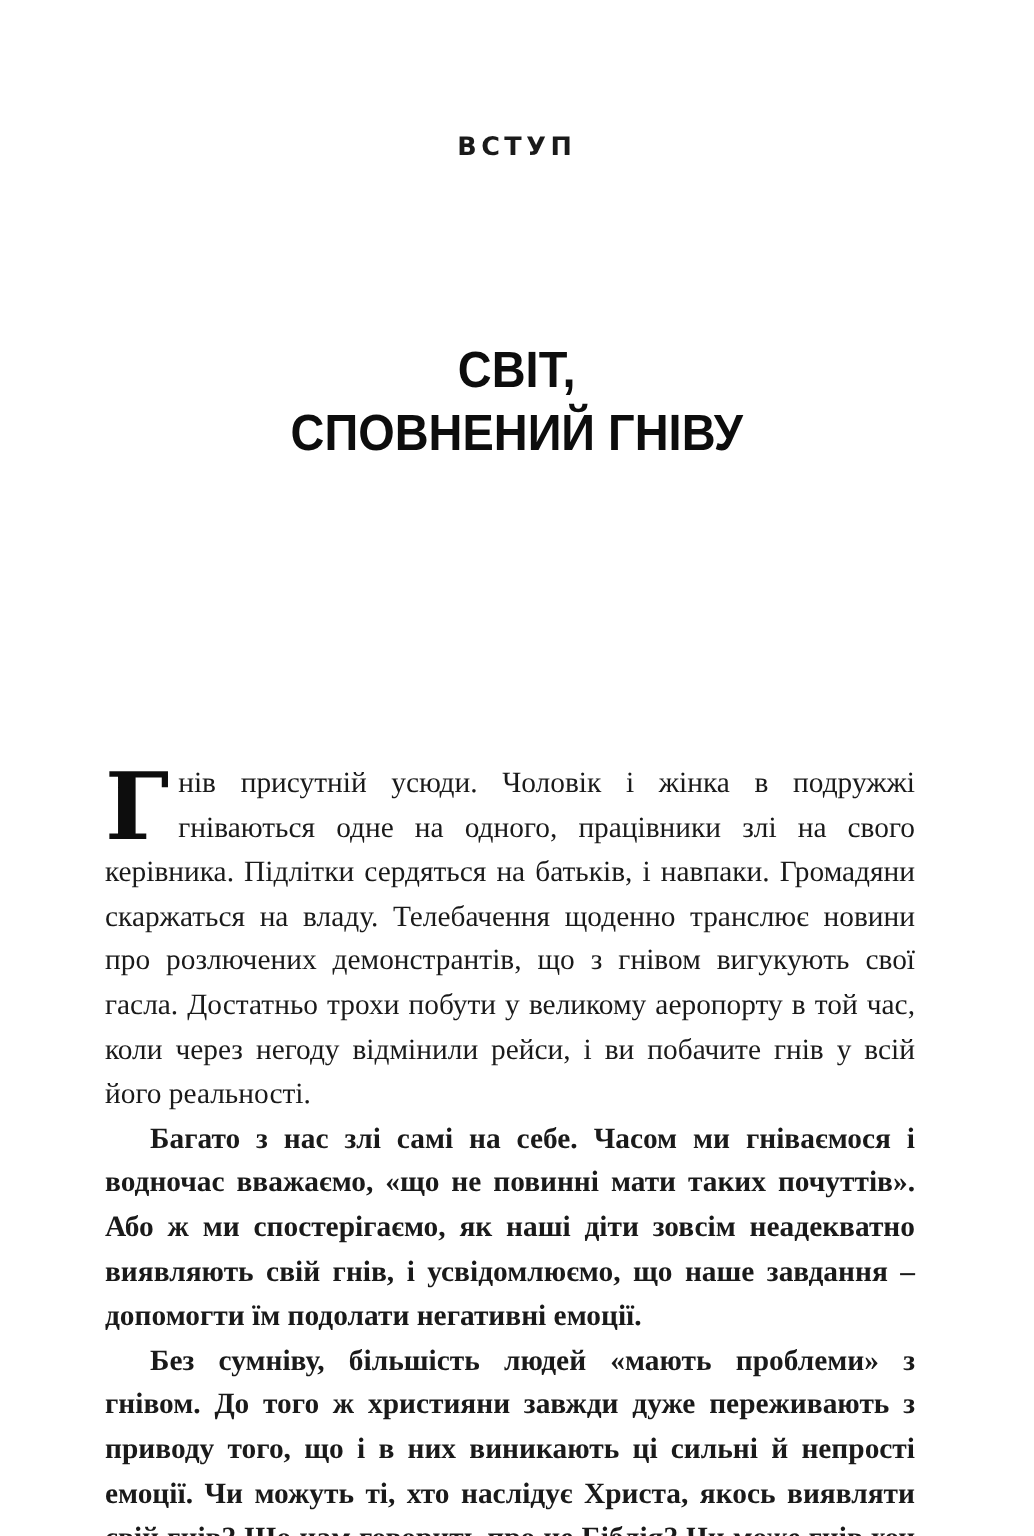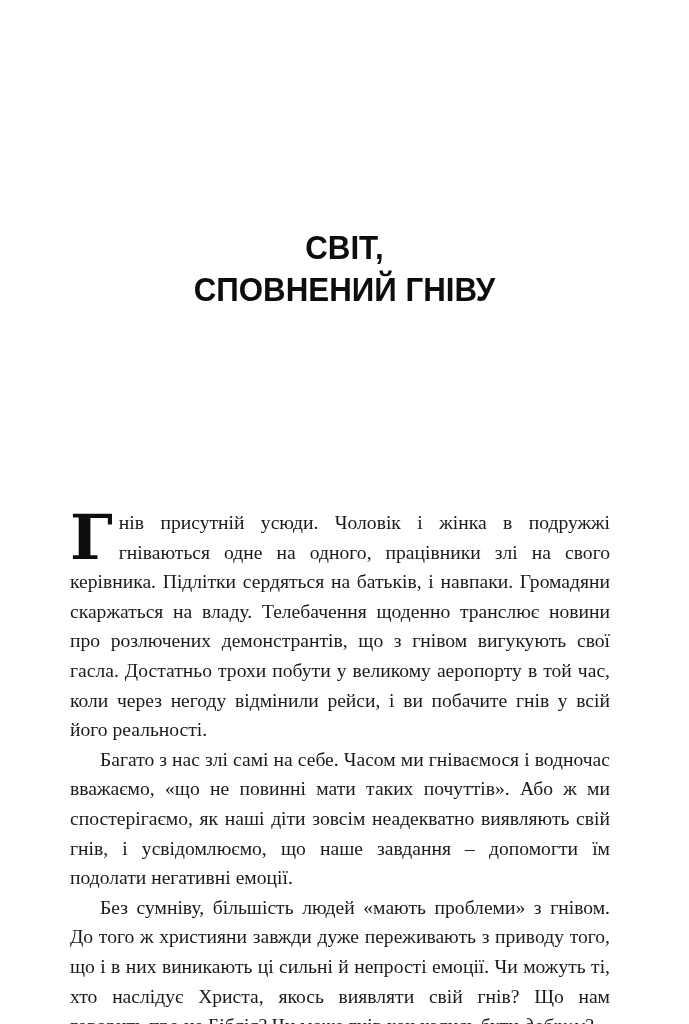--- a/index.html
+++ b/index.html
@@ -18,32 +18,33 @@
     font-family: "Liberation Sans", sans-serif; font-weight: bold; font-size: 34px;
     line-height: 42px; color: #0d0d0d; transform: scaleX(0.92);
   }
   .chapter-title span { display: block; }
   .body-text {
     position: absolute; top: 508px; left: 70px; width: 540px;
     font-family: "Liberation Serif", serif; font-size: 19.6px; line-height: 29.6px;
     color: #1a1a1a; text-align: justify;
   }
   .body-text p { margin: 0; text-indent: 0; }
-  .body-text p.indent { text-indent: 30px; }
+  .body-text p.indent { text-indent: 30px; font-weight: bold; }
   .dropcap {
     float: left; font-family: "DejaVu Serif", serif; font-weight: bold;
     font-size: 62px; line-height: 52px; margin: 4px 6px 0 0; height: 54px;
     color: #0d0d0d;
   }
   em { font-style: italic; }
 </style>
 </head>
 <body>
 
 <div class="page">
+  <div class="chapter-label">ВСТУП</div>
 
   <div class="chapter-title">
     <span>СВІТ,</span>
     <span>СПОВНЕНИЙ ГНІВУ</span>
   </div>
 
   <div class="body-text">
     <p><span class="dropcap">Г</span><span>нів присутній усюди. Чоловік і жінка в подружжі гніваються одне на одного, працівники злі на свого керівника. Підлітки сердяться на батьків, і навпаки. Громадяни скаржаться на владу. Телебачення щоденно транслює новини про розлючених демонстрантів, що з гнівом вигукують свої гасла. Достатньо трохи побути у великому аеропорту в той час, коли через негоду відмінили рейси, і ви побачите гнів у всій його реальності.</span></p>
     <p class="indent">Багато з нас злі самі на себе. Часом ми гніваємося і водночас вважаємо, «що не повинні мати таких почуттів». Або ж ми спостерігаємо, як наші діти зовсім неадекватно виявляють свій гнів, і усвідомлюємо, що наше завдання – допомогти їм подолати негативні емоції.</p>
     <p class="indent"><span>Без сумніву, більшість людей «мають проблеми» з гнівом. До того ж християни завжди дуже переживають з приводу того, що і в них виникають ці сильні й непрості емоції. Чи можуть ті, хто наслідує Христа, якось виявляти свій гнів? Що нам говорить про це Біблія? Чи може гнів хоч колись бути </span><em>добрим</em><span>?</span></p>

